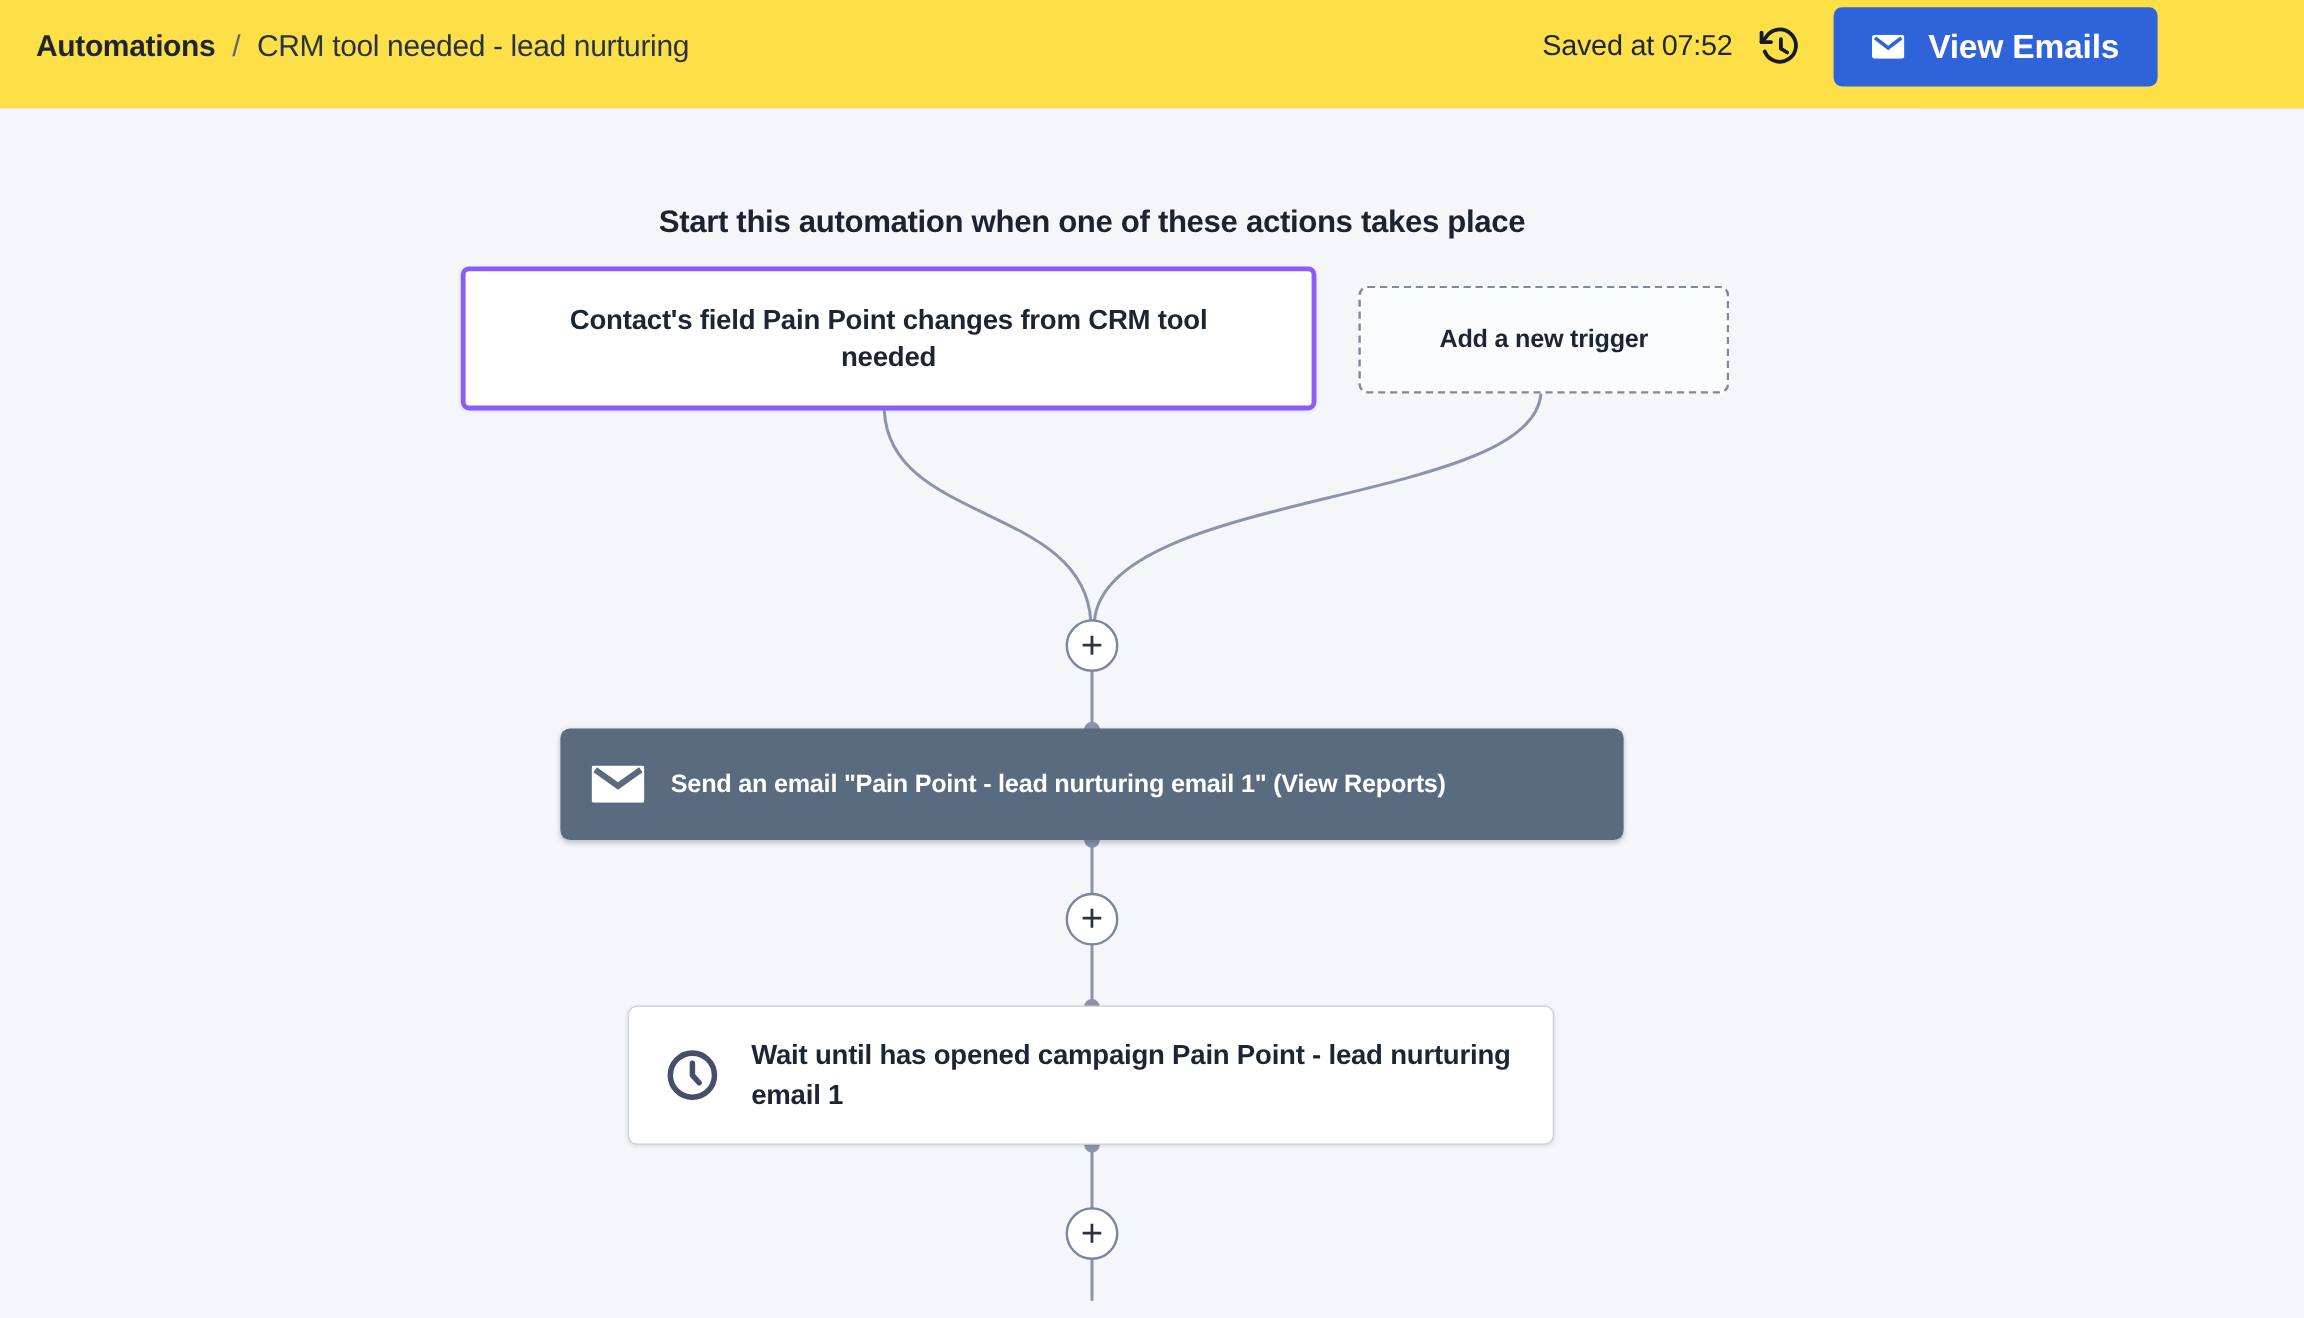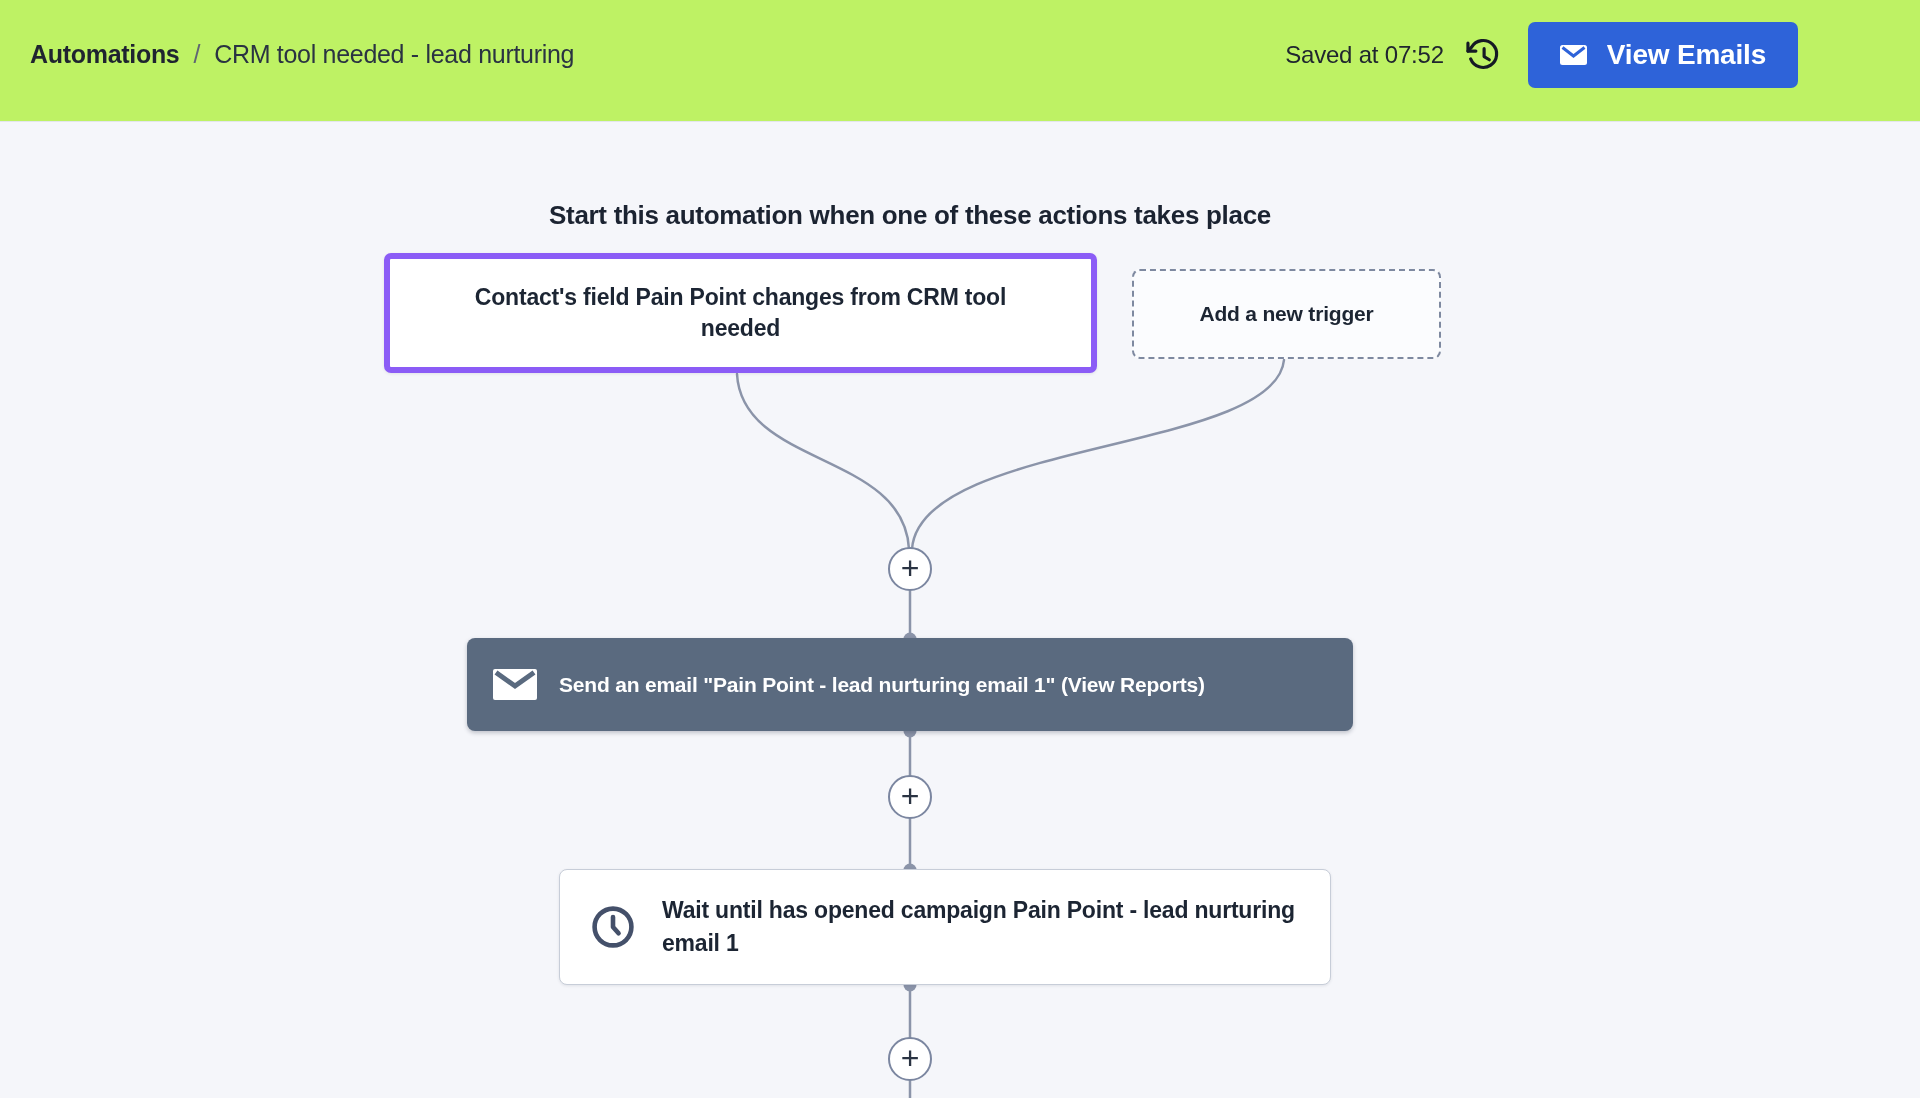--- a/index.html
+++ b/index.html
@@ -2,21 +2,21 @@
 <html><head>
 <meta charset="utf-8">
 <style>
   * { margin:0; padding:0; box-sizing:border-box; }
   html,body { width:1920px; height:1098px; overflow:hidden;
     font-family:"Liberation Sans","DejaVu Sans",sans-serif; }
   body { background:#f5f6fa; }
 
   
   .header {
-    position:relative; width:1920px; height:122px; background:#bef264;
+    position:relative; width:1920px; height:91px; background:#fde047;
     border-bottom:1px solid #e3e6ec;
     display:flex; align-items:center;
     padding:0 122px 12px 30px;
   }
   .breadcrumb { display:flex; align-items:center; margin-right:auto;
     font-size:25px; letter-spacing:-0.3px; color:#242b38; white-space:nowrap; }
   .breadcrumb .root { font-weight:bold; color:#1f2430; cursor:pointer; }
   .breadcrumb .sep { margin:0 14px; color:#5f6673; font-weight:400; }
   .breadcrumb .current { font-weight:400; color:#2a3342; }
 
@@ -35,21 +35,21 @@
 
   .flow-heading {
     position:absolute; top:78px; left:910px; transform:translateX(-50%);
     font-size:26px; font-weight:bold; color:#1b2331; letter-spacing:-0.3px; white-space:nowrap;
   }
 
   .node { position:absolute; border-radius:7px; display:flex; align-items:center; cursor:pointer; }
 
   .trigger-node {
     left:384px; top:131px; width:713px; height:120px;
-    background:#ffffff; border:6px solid #8b5cf6;
+    background:#ffffff; border:4px solid #8b5cf6;
     box-shadow:0 1px 3px rgba(40,50,70,0.10);
     justify-content:center; text-align:center; padding:0 64px;
   }
   .trigger-node .lbl { font-size:23px; font-weight:bold; color:#1c2533; line-height:31px; letter-spacing:-0.2px; }
 
   .add-trigger {
     left:1132px; top:147px; width:309px; height:90px;
     background:#fbfcfe; border:2px dashed #7e89a0; border-radius:8px;
     justify-content:center; text-align:center;
   }
@@ -60,21 +60,21 @@
     background:#5a6a7f; border-radius:8px;
     box-shadow:0 2px 4px rgba(30,40,60,0.25);
     padding-left:26px; gap:22px;
   }
   .email-node .lbl { font-size:21px; font-weight:bold; color:#ffffff; letter-spacing:-0.2px; white-space:nowrap; }
 
   .wait-node {
     left:523px; top:747px; width:772px; height:116px;
     background:#ffffff; border:1px solid #c7cdd8; border-radius:8px;
     box-shadow:0 1px 3px rgba(40,50,70,0.10);
-    padding-left:30px; gap:26px;margin-left:36px;
+    padding-left:30px; gap:26px;
   }
   .wait-node .lbl { font-size:23px; font-weight:bold; color:#1c2533; line-height:33px; letter-spacing:-0.2px; width:640px; }
 
   .plus-btn {
     position:absolute; width:44px; height:44px; border-radius:50%;
     background:#ffffff; border:2px solid #7b86a0;
     display:flex; align-items:center; justify-content:center;
     font-size:32px; font-weight:400; color:#2a3342; line-height:1;
     cursor:pointer; padding:0; padding-bottom:3px; font-family:inherit;
     z-index:3;

